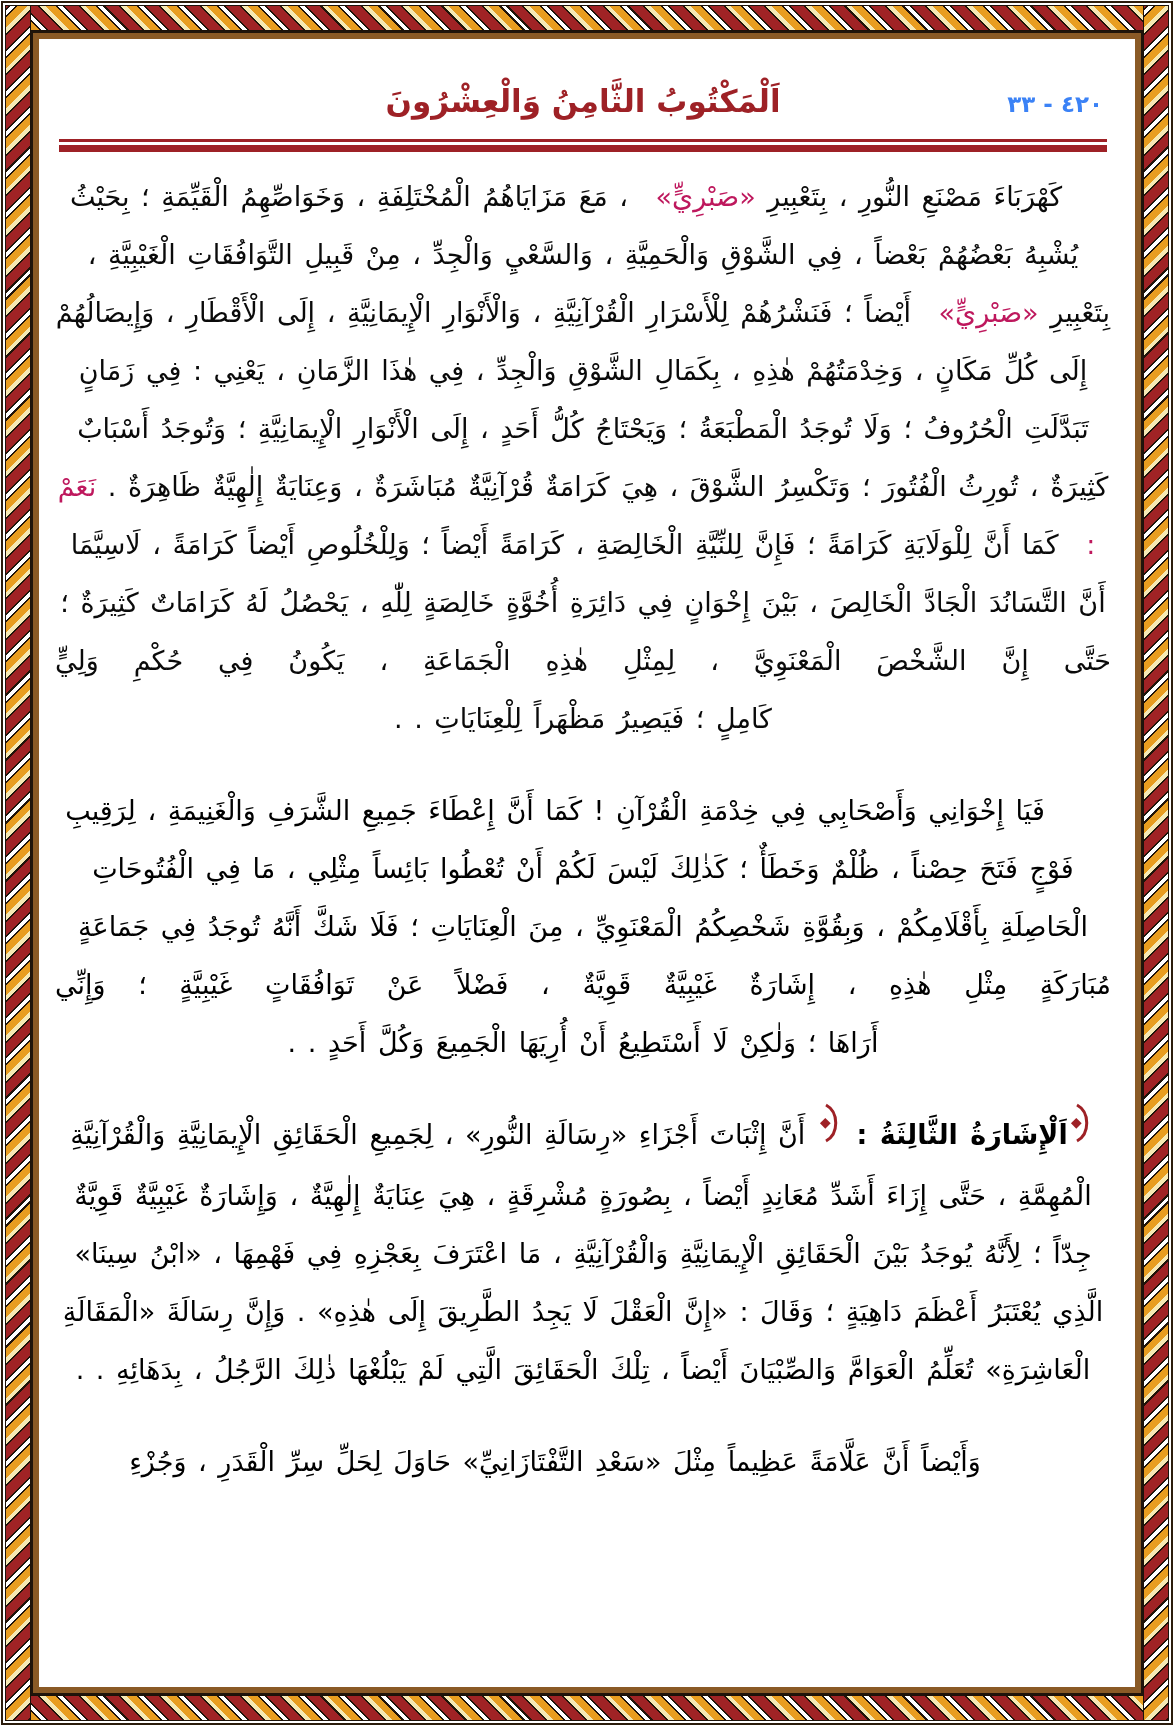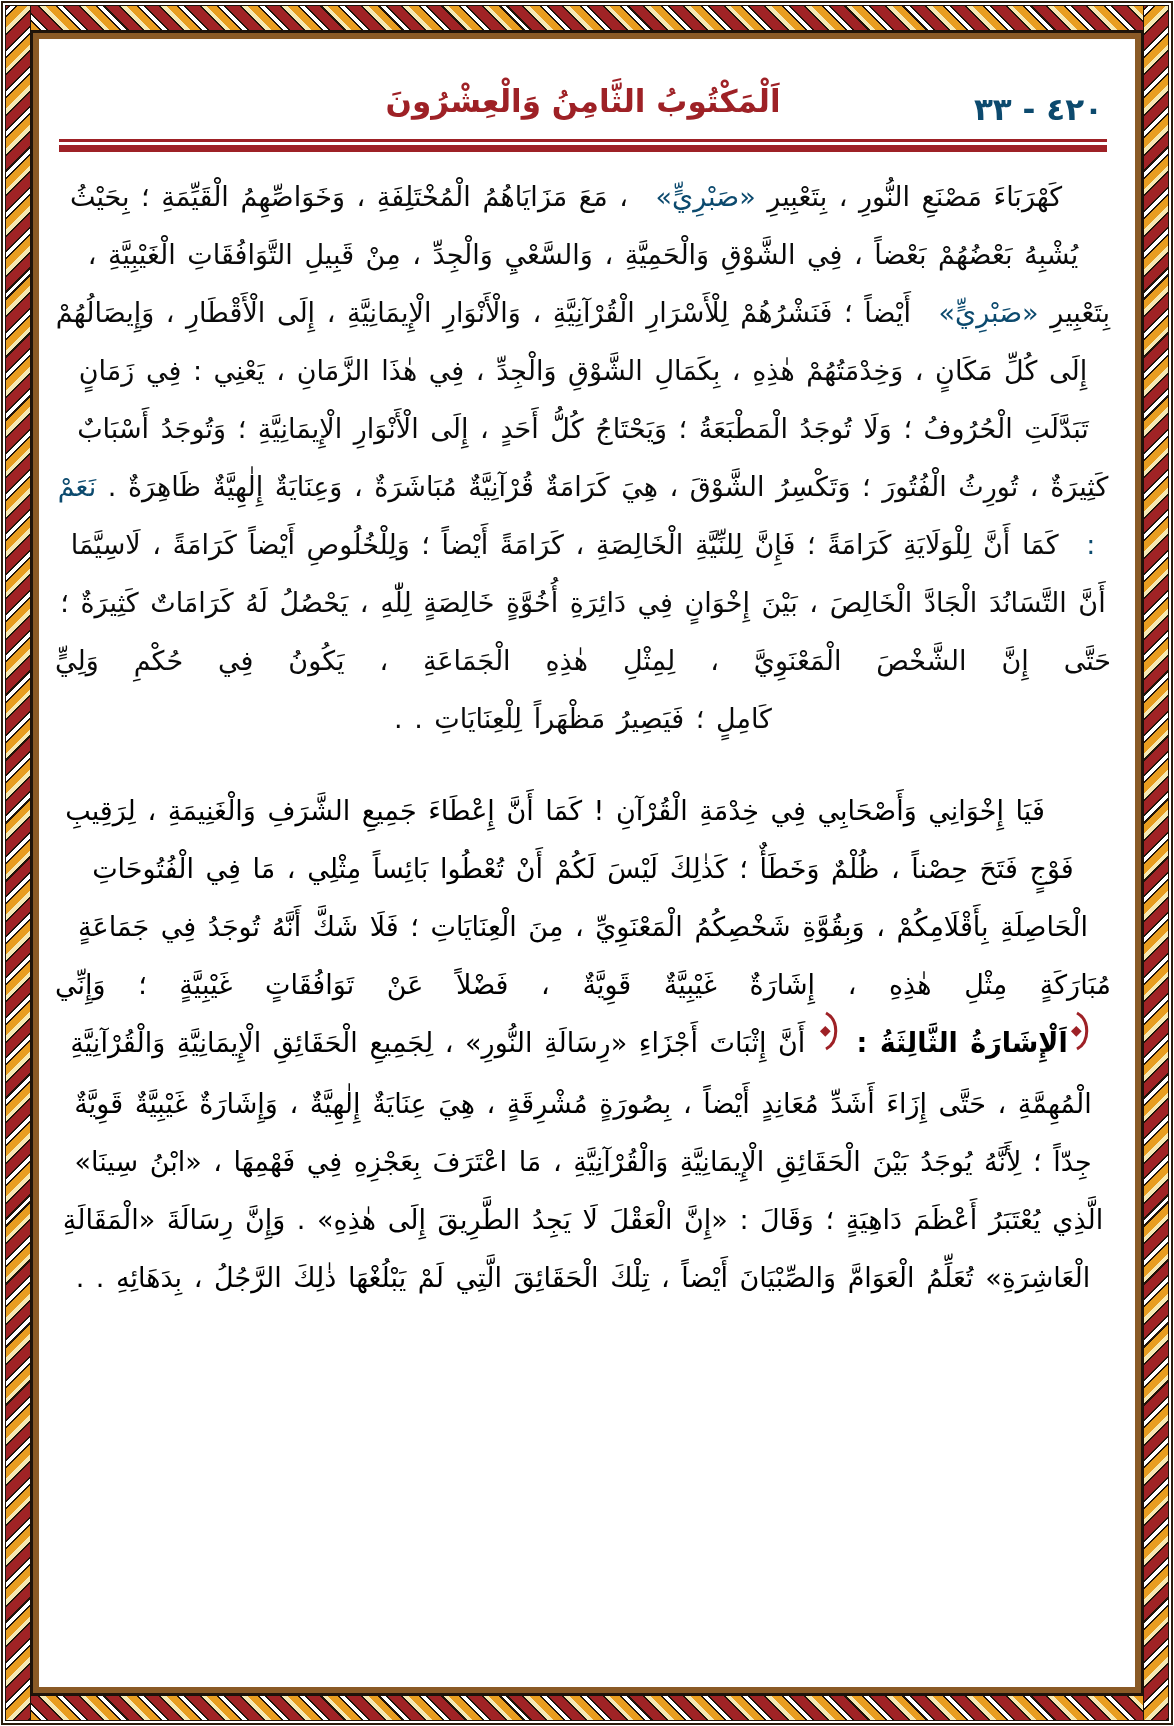--- a/index.html
+++ b/index.html
@@ -33,38 +33,38 @@
     direction:rtl;
   }
   
   .header { position:relative; height:74px; }
   .title {
     text-align:center; font-size:31px; font-weight:bold; color:#9e2126;
     padding-top:18px; letter-spacing:0.5px;
   }
   .page-ref {
     position:absolute; right:8px; top:26px;
-    font-size:31px; font-weight:bold; color:#0c4a6e;
+    font-size:23px; font-weight:bold; color:#3b82f6;
   }
   .rule {
     height:3px; border-top:3px solid #9e2126; border-bottom:7px solid #9e2126;
     width:calc(100% - 8px); margin:0 auto; background:#fff;
   }
   
   .body {
     margin-top:16px; font-size:27px; line-height:58px;
     text-align:justify; color:#0a0a0a; word-spacing:3px;
   }
   .body p { margin:0 0 34px 0;text-align:center; }
   .flow { text-align-last:justify; margin-bottom:0 !important; }
   .p3flow { text-align-last:auto; }
   .indent-sm { text-indent:34px; }
   .indent-lg { text-indent:56px; }
   .center-line { text-align:center; text-align-last:center; text-indent:0; }
-  .red { color:#0c4a6e;margin-left:16px; }
+  .red { color:#be185d;margin-left:16px; }
   .red-para { color:#000000; }
   .heading { font-weight:bold;margin-top:30px; }
   .orn { display:inline-block; vertical-align:middle; margin:0 2px; position:relative; top:-4px; }
 </style>
 </head>
 <body>
 
 <div class="page">
 
   <div class="outer-line"></div>
@@ -83,29 +83,31 @@
     <div class="rule"></div>
 
     <div class="body">
 
       <p class="flow indent-sm">
         <span>كَهْرَبَاءَ مَصْنَعِ النُّورِ ، بِتَعْبِيرِ </span><span class="red">«صَبْرِيٍّ»</span><span> ، مَعَ مَزَايَاهُمُ الْمُخْتَلِفَةِ ، وَخَوَاصِّهِمُ الْقَيِّمَةِ ؛ بِحَيْثُ يُشْبِهُ بَعْضُهُمْ بَعْضاً ، فِي الشَّوْقِ وَالْحَمِيَّةِ ، وَالسَّعْيِ وَالْجِدِّ ، مِنْ قَبِيلِ التَّوَافُقَاتِ الْغَيْبِيَّةِ ، بِتَعْبِيرِ </span><span class="red">«صَبْرِيٍّ»</span><span> أَيْضاً ؛ فَنَشْرُهُمْ لِلْأَسْرَارِ الْقُرْآنِيَّةِ ، وَالْأَنْوَارِ الْإِيمَانِيَّةِ ، إِلَى الْأَقْطَارِ ، وَإِيصَالُهُمْ إِلَى كُلِّ مَكَانٍ ، وَخِدْمَتُهُمْ هٰذِهِ ، بِكَمَالِ الشَّوْقِ وَالْجِدِّ ، فِي هٰذَا الزَّمَانِ ، يَعْنِي : فِي زَمَانٍ تَبَدَّلَتِ الْحُرُوفُ ؛ وَلَا تُوجَدُ الْمَطْبَعَةُ ؛ وَيَحْتَاجُ كُلُّ أَحَدٍ ، إِلَى الْأَنْوَارِ الْإِيمَانِيَّةِ ؛ وَتُوجَدُ أَسْبَابٌ كَثِيرَةٌ ، تُورِثُ الْفُتُورَ ؛ وَتَكْسِرُ الشَّوْقَ ، هِيَ كَرَامَةٌ قُرْآنِيَّةٌ مُبَاشَرَةٌ ، وَعِنَايَةٌ إِلٰهِيَّةٌ ظَاهِرَةٌ . </span><span class="red">نَعَمْ :</span><span> كَمَا أَنَّ لِلْوَلَايَةِ كَرَامَةً ؛ فَإِنَّ لِلنِّيَّةِ الْخَالِصَةِ ، كَرَامَةً أَيْضاً ؛ وَلِلْخُلُوصِ أَيْضاً كَرَامَةً ، لَاسِيَّمَا أَنَّ التَّسَانُدَ الْجَادَّ الْخَالِصَ ، بَيْنَ إِخْوَانٍ فِي دَائِرَةِ أُخُوَّةٍ خَالِصَةٍ لِلّٰهِ ، يَحْصُلُ لَهُ كَرَامَاتٌ كَثِيرَةٌ ؛ حَتَّى إِنَّ الشَّخْصَ الْمَعْنَوِيَّ ، لِمِثْلِ هٰذِهِ الْجَمَاعَةِ ، يَكُونُ فِي حُكْمِ وَلِيٍّ</span>
       </p>
       <p class="center-line">كَامِلٍ ؛ فَيَصِيرُ مَظْهَراً لِلْعِنَايَاتِ . .</p>
 
       <p class="flow indent-lg red-para">فَيَا إِخْوَانِي وَأَصْحَابِي فِي خِدْمَةِ الْقُرْآنِ ! كَمَا أَنَّ إِعْطَاءَ جَمِيعِ الشَّرَفِ وَالْغَنِيمَةِ ، لِرَقِيبِ فَوْجٍ فَتَحَ حِصْناً ، ظُلْمٌ وَخَطَأٌ ؛ كَذٰلِكَ لَيْسَ لَكُمْ أَنْ تُعْطُوا بَائِساً مِثْلِي ، مَا فِي الْفُتُوحَاتِ الْحَاصِلَةِ بِأَقْلَامِكُمْ ، وَبِقُوَّةِ شَخْصِكُمُ الْمَعْنَوِيِّ ، مِنَ الْعِنَايَاتِ ؛ فَلَا شَكَّ أَنَّهُ تُوجَدُ فِي جَمَاعَةٍ مُبَارَكَةٍ مِثْلِ هٰذِهِ ، إِشَارَةٌ غَيْبِيَّةٌ قَوِيَّةٌ ، فَضْلاً عَنْ تَوَافُقَاتٍ غَيْبِيَّةٍ ؛ وَإِنِّي</p>
+      <p class="center-line red-para">أَرَاهَا ؛ وَلٰكِنْ لَا أَسْتَطِيعُ أَنْ أُرِيَهَا الْجَمِيعَ وَكُلَّ أَحَدٍ . .</p>
 
       <p class="red-para p3flow">
         <span class="orn"><svg width="24" height="40" viewBox="0 0 24 40">
               <path d="M7 2 C20 9 20 31 7 38" stroke="#9e2126" stroke-width="3" fill="none"></path>
               <rect x="2.5" y="16.5" width="7.6" height="7.6" transform="rotate(45 6.3 20.3)" fill="#9e2126"></rect>
             </svg></span><span class="heading">اَلْإِشَارَةُ الثَّالِثَةُ :</span>
         <span class="orn"><svg width="24" height="40" viewBox="0 0 24 40">
               <path d="M7 2 C20 9 20 31 7 38" stroke="#9e2126" stroke-width="3" fill="none"></path>
               <rect x="2.5" y="16.5" width="7.6" height="7.6" transform="rotate(45 6.3 20.3)" fill="#9e2126"></rect>
             </svg></span>
         <span>أَنَّ إِثْبَاتَ أَجْزَاءِ «رِسَالَةِ النُّورِ» ، لِجَمِيعِ الْحَقَائِقِ الْإِيمَانِيَّةِ وَالْقُرْآنِيَّةِ الْمُهِمَّةِ ، حَتَّى إِزَاءَ أَشَدِّ مُعَانِدٍ أَيْضاً ، بِصُورَةٍ مُشْرِقَةٍ ، هِيَ عِنَايَةٌ إِلٰهِيَّةٌ ، وَإِشَارَةٌ غَيْبِيَّةٌ قَوِيَّةٌ جِدّاً ؛ لِأَنَّهُ يُوجَدُ بَيْنَ الْحَقَائِقِ الْإِيمَانِيَّةِ وَالْقُرْآنِيَّةِ ، مَا اعْتَرَفَ بِعَجْزِهِ فِي فَهْمِهَا ، «ابْنُ سِينَا» الَّذِي يُعْتَبَرُ أَعْظَمَ دَاهِيَةٍ ؛ وَقَالَ : «إِنَّ الْعَقْلَ لَا يَجِدُ الطَّرِيقَ إِلَى هٰذِهِ» . وَإِنَّ رِسَالَةَ «الْمَقَالَةِ الْعَاشِرَةِ» تُعَلِّمُ الْعَوَامَّ وَالصِّبْيَانَ أَيْضاً ، تِلْكَ الْحَقَائِقَ الَّتِي لَمْ يَبْلُغْهَا ذٰلِكَ الرَّجُلُ ، بِدَهَائِهِ . .</span>
       </p>
 
+      <p class="indent-lg red-para">وَأَيْضاً أَنَّ عَلَّامَةً عَظِيماً مِثْلَ «سَعْدِ التَّفْتَازَانِيِّ» حَاوَلَ لِحَلِّ سِرِّ الْقَدَرِ ، وَجُزْءِ</p>
 
     </div>
   </div>
 </div>
 
 </body></html>

